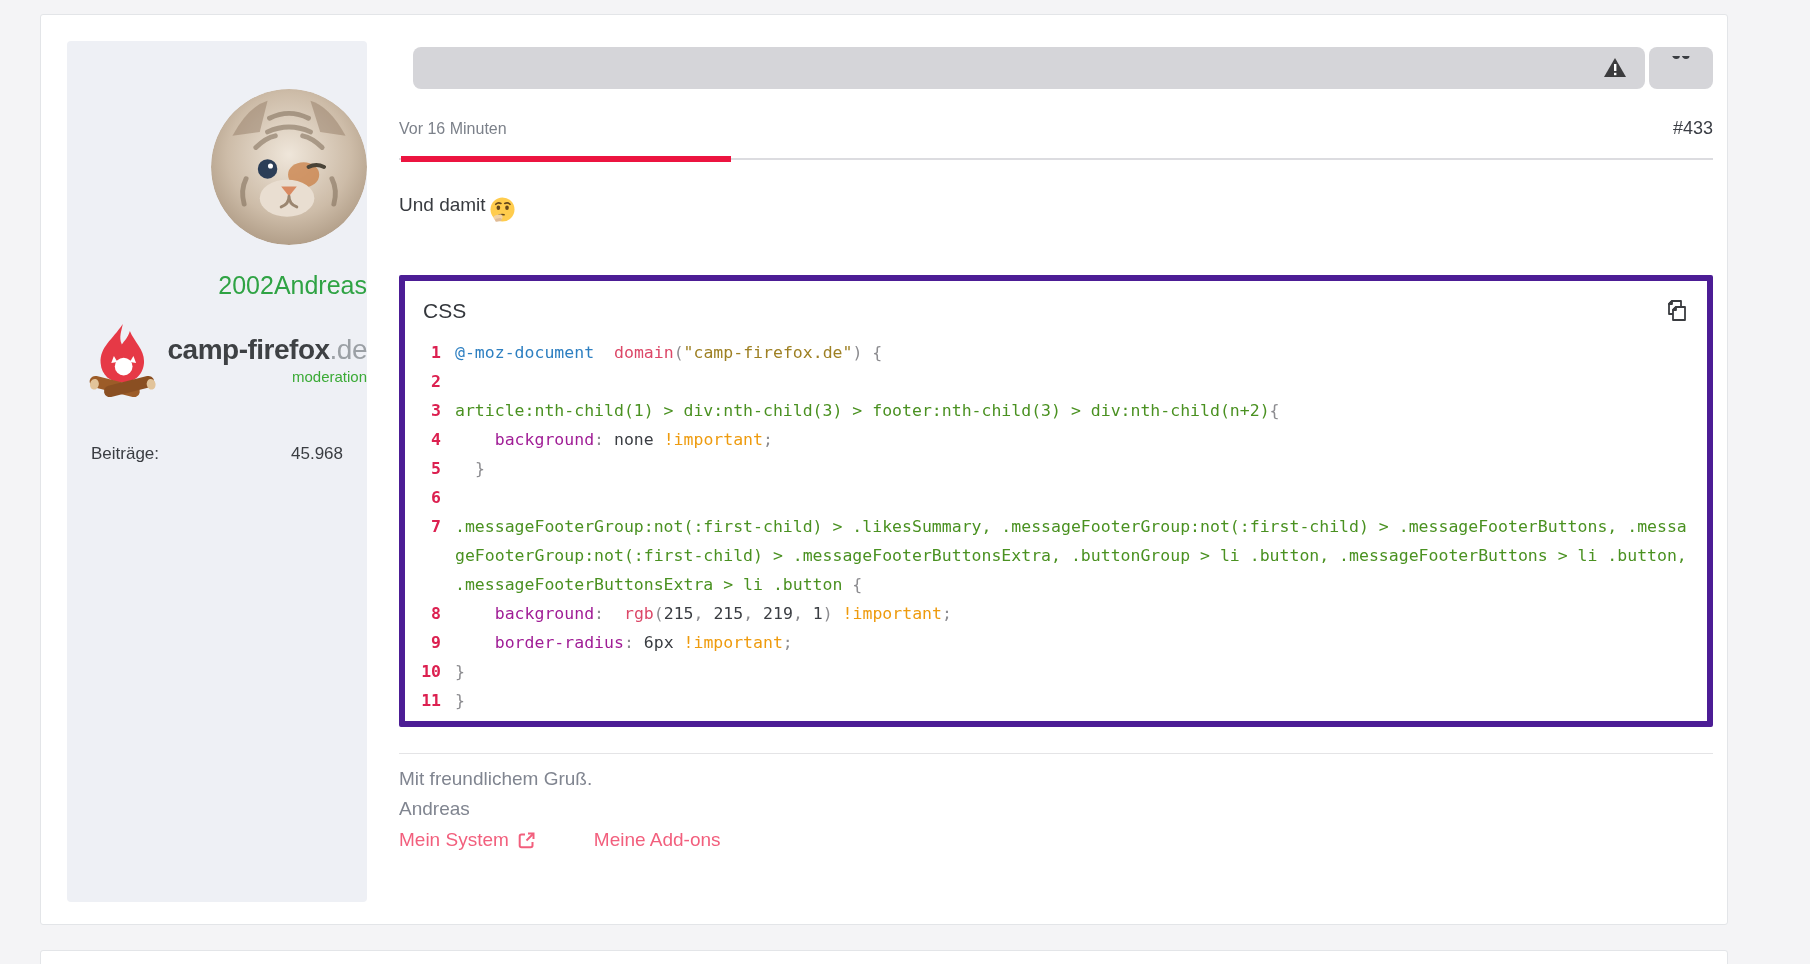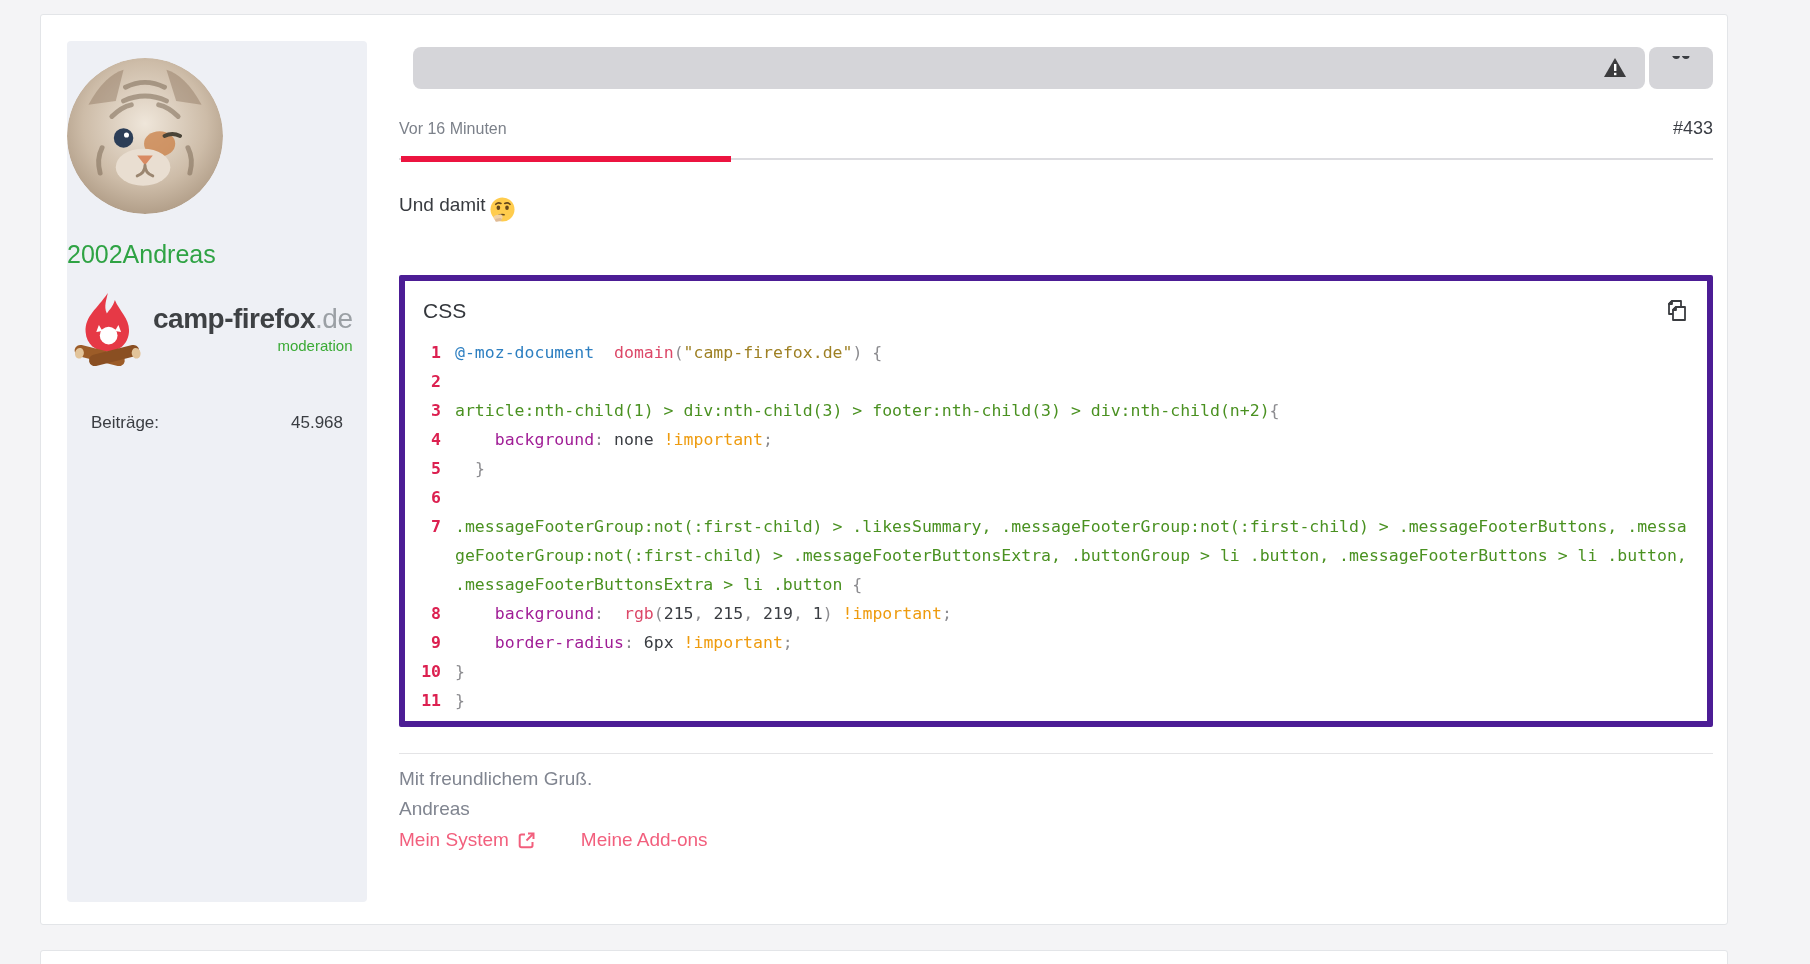--- a/index.html
+++ b/index.html
@@ -5,21 +5,21 @@
   * { margin:0; padding:0; box-sizing:border-box; }
   html,body { width:1810px; height:964px; overflow:hidden; background:#f4f4f6;
               font-family:"Liberation Sans", sans-serif; }
 
   .post-card { position:absolute; left:40px; top:14px; width:1688px; height:911px;
                background:#fff; border:1px solid #e3e5e8; border-radius:3px; }
   .post-layout { display:flex; align-items:stretch; height:100%; padding:26px 14px 22px 26px; }
 
   
   .sidebar { width:300px; flex:0 0 300px; background:#eef0f5; border-radius:4px;
-             display:flex; flex-direction:column; align-items:flex-start; padding-top:17px; }
+             display:flex; flex-direction:column; align-items:flex-end; padding-top:48px; }
   .avatar { width:156px; height:156px; border-radius:50%; overflow:hidden; }
   .username { margin-top:26px; font-size:25px; color:#2fa344; }
   .rank-logo { margin-top:22px; display:flex; align-items:flex-start; }
   .rank-text { margin-left:8px; display:flex; flex-direction:column; align-items:flex-end; margin-top:12px; }
   .brand-line { font-size:28px; color:#3e4144; font-weight:bold; letter-spacing:-0.5px; }
   .brand-line .tld { font-weight:normal; color:#9ba0a5; }
   .role-line { font-size:15px; color:#3aaa35; margin-top:2px; }
   .stats-row { width:100%; display:flex; justify-content:space-between; padding:0 24px;
                margin-top:40px; font-size:17px; color:#3a3d42; }
 
@@ -58,21 +58,21 @@
   .sg-at { color:#2d7fc1; } .sg-fn { color:#dc4868;margin-left:10px; } .sg-st { color:#9e8024; }
   .sg-pu { color:#8c8c90; } .sg-se { color:#4a9121; } .sg-pr { color:#a01d96; }
   .sg-va { color:#3a3d42; } .sg-im { color:#ee9b0e; } .sg-pl { color:#3a3d42; }
   .collapse-bar { margin:10px 14px 14px 14px; height:52px; background:#f6f6f7; border-radius:2px;
                   display:flex; align-items:center; justify-content:center;
                   font-size:16.5px; color:#36393d; cursor:pointer; }
 
   
   .sig-divider { margin-top:26px; border-top:1px solid #e4e4e6; }
   .signature { margin-top:10px; font-size:19px; color:#808590; line-height:30px; }
-  .sig-links { display:flex; align-items:center; gap:14px; margin-top:1px; }
+  .sig-links { display:flex; align-items:center; gap:27px; margin-top:1px; }
   .sig-link { color:#f25f7d; cursor:pointer; display:flex; align-items:center; gap:7px; }
   .sig-link + .sig-link { margin-left:30px; }
 
   .next-card { position:absolute; left:40px; top:950px; width:1688px; height:40px;
                background:#fff; border:1px solid #e3e5e8; border-radius:3px 3px 0 0; }
 </style>
 </head>
 <body>
 
 <div class="post-card">

